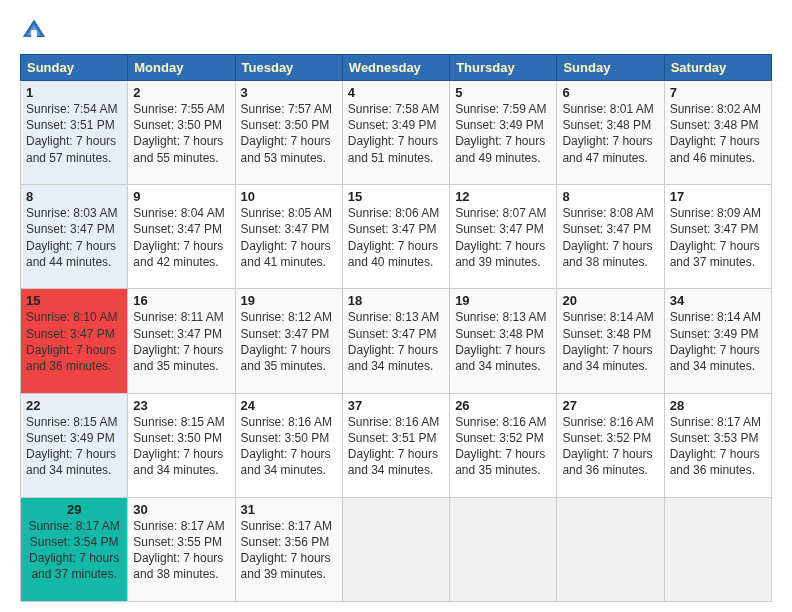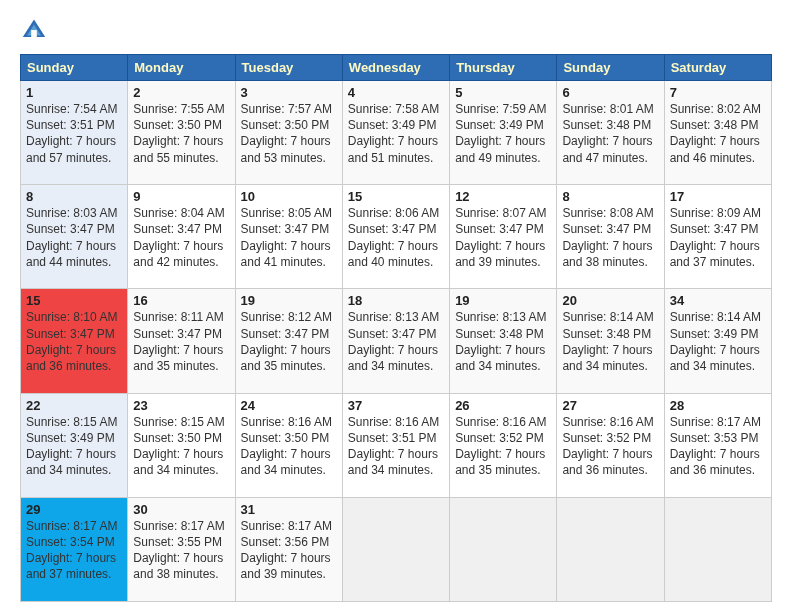--- a/index.html
+++ b/index.html
@@ -257,21 +257,21 @@
           <td>
             <span class="day-num">27</span>
             <div class="day-info">Sunrise: 8:16 AM<br>Sunset: 3:52 PM<br>Daylight: 7 hours and 36 minutes.</div>
           </td>
           <td>
             <span class="day-num">28</span>
             <div class="day-info">Sunrise: 8:17 AM<br>Sunset: 3:53 PM<br>Daylight: 7 hours and 36 minutes.</div>
           </td>
         </tr>
         <tr>
-          <td style="background: #0ea5e9;">
+          <td style="background: #14b8a6; text-align: center;">
             <span class="day-num">29</span>
             <div class="day-info">Sunrise: 8:17 AM<br>Sunset: 3:54 PM<br>Daylight: 7 hours and 37 minutes.</div>
           </td>
           <td>
             <span class="day-num">30</span>
             <div class="day-info">Sunrise: 8:17 AM<br>Sunset: 3:55 PM<br>Daylight: 7 hours and 38 minutes.</div>
           </td>
           <td>
             <span class="day-num">31</span>
             <div class="day-info">Sunrise: 8:17 AM<br>Sunset: 3:56 PM<br>Daylight: 7 hours and 39 minutes.</div>

